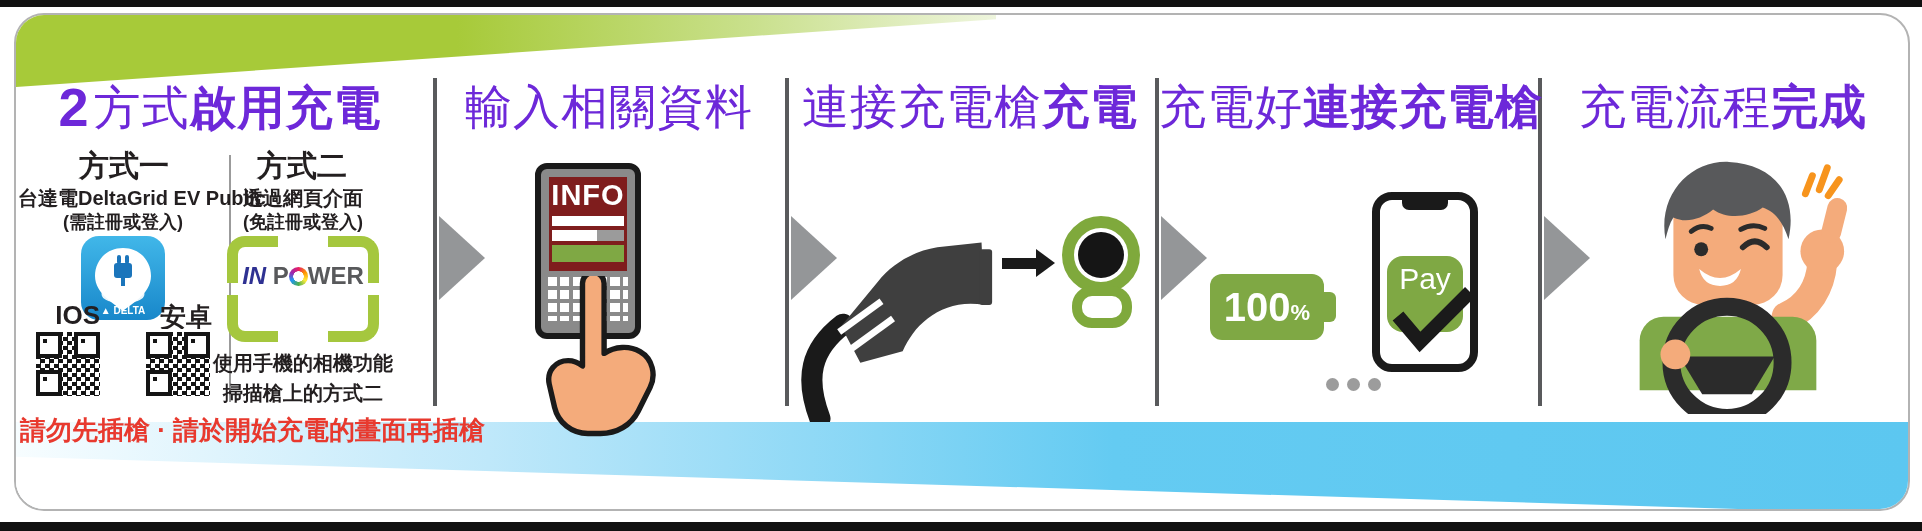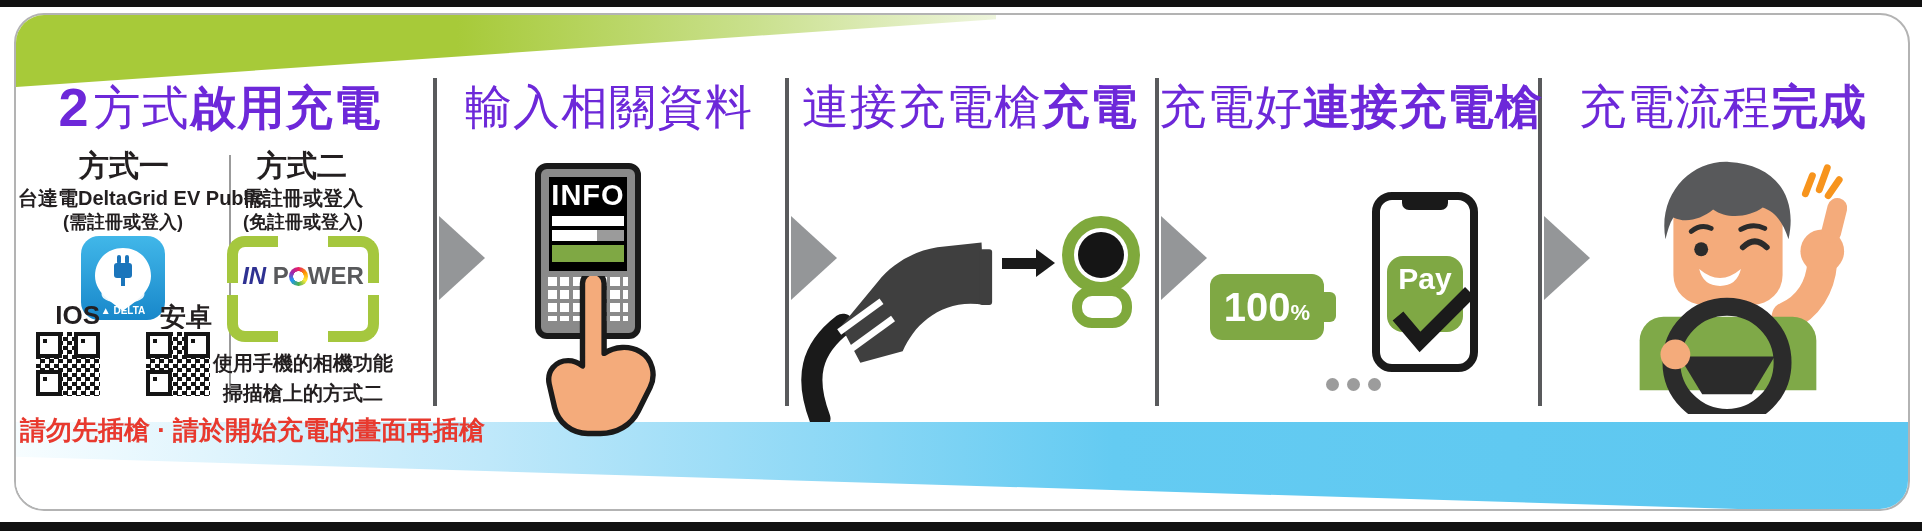--- a/index.html
+++ b/index.html
@@ -64,21 +64,21 @@
   .brand-o{display:inline-block;width:19px;height:19px;border-radius:50%;vertical-align:-2px;
     background:radial-gradient(circle,#fff 0 5px,transparent 5.5px),
                conic-gradient(#e91e63,#ff9800,#ffeb3b,#4caf50,#2196f3,#9c27b0,#e91e63);}
   .brand-sub{position:absolute;left:0;right:0;top:58px;text-align:center;font-size:23px;font-weight:bold;}
   .hint{font-size:20px;font-weight:bold;text-align:center;white-space:nowrap;}
   .warning{left:20px;top:413px;font-size:26px;font-weight:bold;color:#e8392e;white-space:nowrap;}
 
   
   .kphone{left:535px;top:163px;width:106px;height:176px;background:#8a8a8a;
     border:6px solid #1a1a1a;border-radius:12px;box-sizing:border-box;}
-  .kscreen{position:absolute;left:8px;top:8px;right:8px;height:94px;background:#000000;}
+  .kscreen{position:absolute;left:8px;top:8px;right:8px;height:94px;background:#7f1d1d;}
   .kinfo{margin-top:2px;text-align:center;color:#fff;font-weight:800;font-size:29px;letter-spacing:1px;}
   .kbar{margin:4px auto 0;width:72px;height:10px;background:#fff;}
   .kbar2{margin:4px auto 0;width:72px;height:11px;
     background:linear-gradient(90deg,#fff 0 62%,#9b9b9b 62% 100%);}
   .kbar3{margin:4px auto 0;width:72px;height:17px;background:#7fa844;}
   .kkeys{position:absolute;left:7px;right:7px;top:108px;height:44px;
     background:repeating-linear-gradient(90deg,#fff 0 9px,#8a8a8a 9px 12.5px);}
   .kkeys::after{content:"";position:absolute;inset:0;
     background:repeating-linear-gradient(180deg,transparent 0 9px,#8a8a8a 9px 13px);}
 
@@ -100,21 +100,21 @@
   .bat-val{font-size:40px;}
   .bat-pct{font-size:22px;margin-top:12px;}
   .dots{left:1326px;top:378px;display:flex;gap:8px;}
   .dots span{width:13px;height:13px;border-radius:50%;background:#9c9c9c;}
   .pphone{left:1372px;top:192px;width:106px;height:180px;background:#fff;
     border:8px solid #1a1a1a;border-radius:20px;box-sizing:border-box;}
   .notch{position:absolute;left:50%;top:-1px;transform:translateX(-50%);width:46px;height:11px;
     background:#1a1a1a;border-radius:0 0 7px 7px;}
   .pay-sq{position:absolute;left:7px;top:56px;width:76px;height:76px;background:#7fa844;
     border-radius:16px;text-align:center;}
-  .pay-sq .pay-label{margin-top:6px;color:#fff;font-weight:700;font-size:30px;}
+  .pay-sq .pay-label{margin-top:6px;color:#fff;font-weight:400;font-size:30px;}
   .pay-check{position:absolute;left:10px;top:86px;width:88px;height:70px;z-index:2;}
 
   
   .hand-wrap{left:528px;top:276px;width:136px;height:162px;z-index:4;}
   .gun-wrap{left:793px;top:188px;width:202px;height:234px;}
   .driver-wrap{left:1578px;top:146px;width:298px;height:268px;}
   .content{z-index:5;}
 </style>
 </head>
 <body>
@@ -181,21 +181,21 @@
   <span class="finder f-tr"></span>
   <span class="finder f-bl"></span>
 </div>
 <div class="qr content" style="left:146px;">
   <span class="finder f-tl"></span>
   <span class="finder f-tr"></span>
   <span class="finder f-bl"></span>
 </div>
 
 <div class="abs m-title content" style="left:218px;width:168px;">方式二</div>
-<div class="abs m-line content" style="left:212px;width:182px;">需註冊或登入</div>
+<div class="abs m-line content" style="left:212px;width:182px;">透過網頁介面</div>
 <div class="abs m-note content" style="left:212px;width:182px;">(免註冊或登入)</div>
 
 <div class="abs scan-frame content">
   <span class="corner c-tl"></span>
   <span class="corner c-tr"></span>
   <span class="corner c-bl"></span>
   <span class="corner c-br"></span>
   <div class="brand-row">
     <span class="brand-in">IN</span>
     <span class="brand-gray">P</span><span class="brand-o"></span><span class="brand-gray">WER</span>

